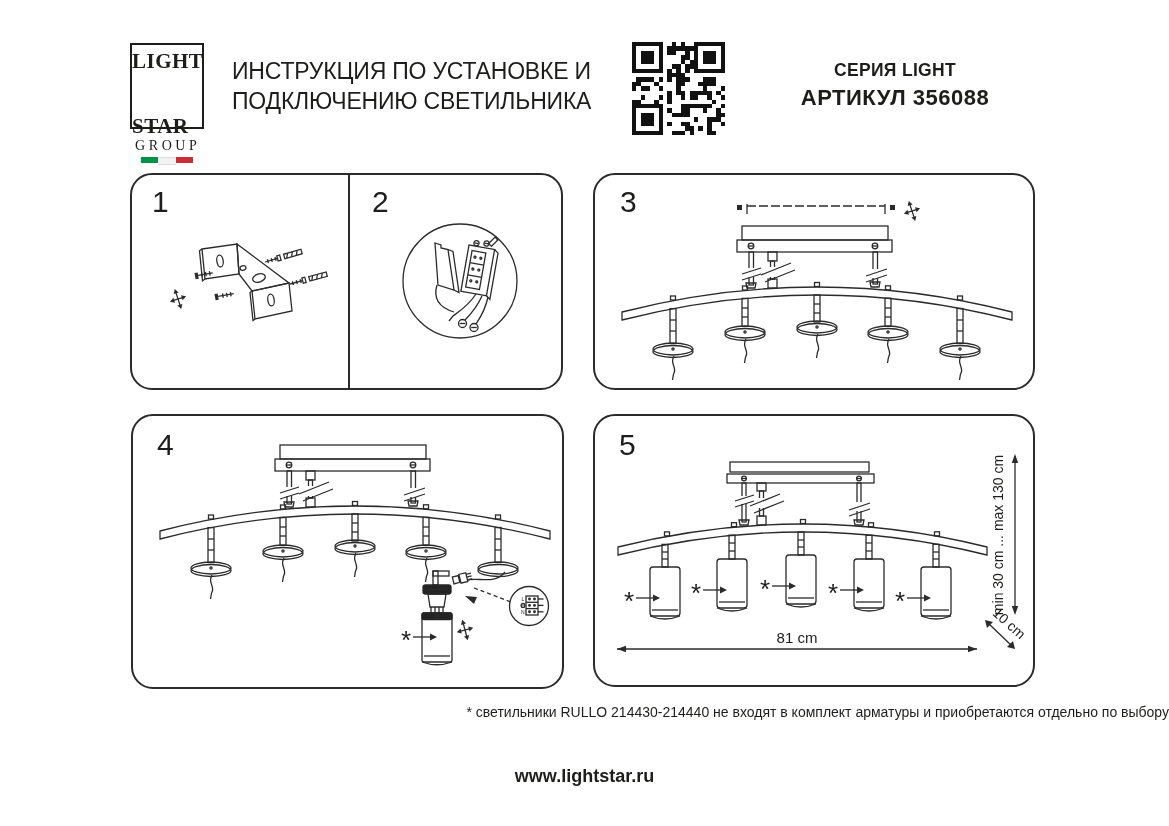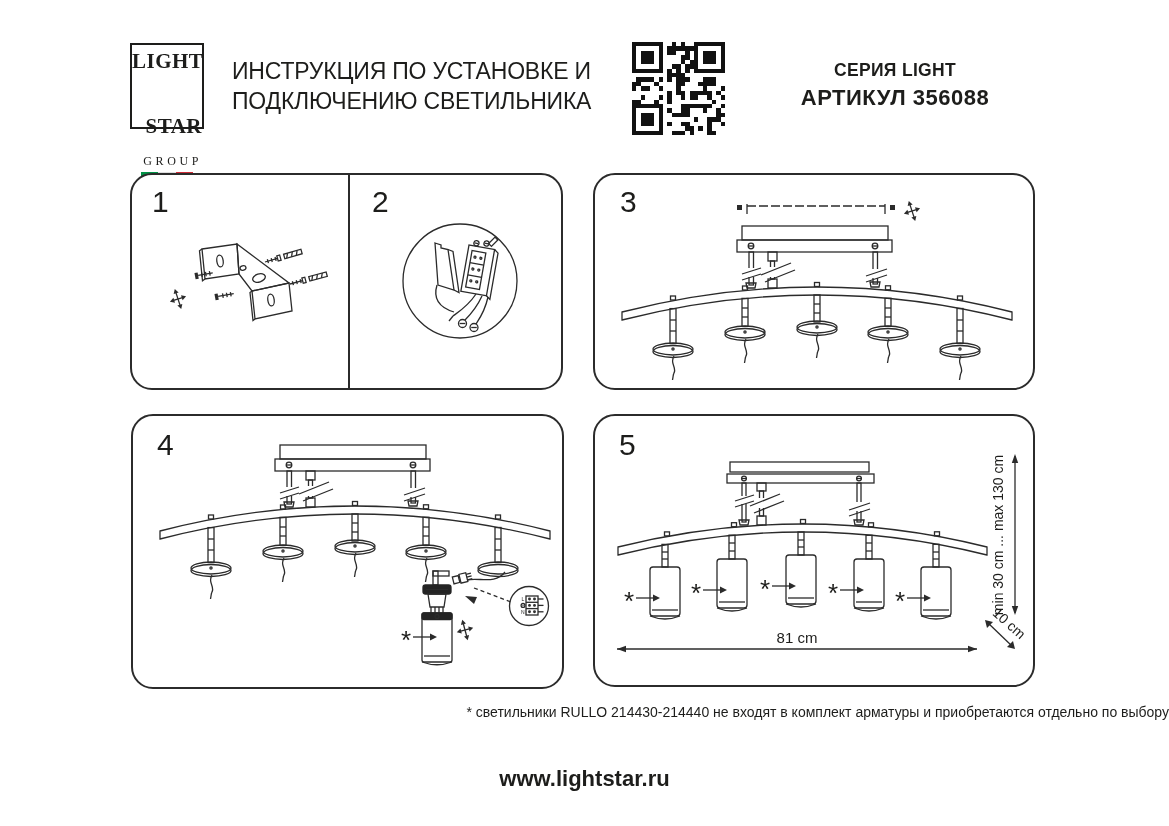--- a/index.html
+++ b/index.html
@@ -1,25 +1,25 @@
 <!DOCTYPE html>
 <html><head>
 <meta charset="utf-8">
 <style>
   html,body{margin:0;padding:0;background:#fff;}
   .page{position:relative;width:1169px;height:826px;background:#ffffff;
         font-family:"Liberation Sans",sans-serif;color:#1d1d1b;overflow:hidden;}
   
   .logo-box{position:absolute;left:130px;top:43px;width:74px;height:86px;
-            border:2px solid #1d1d1b;box-sizing:border-box;text-align:right;}
+            border:2px solid #1d1d1b;box-sizing:border-box;text-align:left;}
   .logo-word{font-family:"Liberation Serif",serif;font-weight:bold;
              font-size:21px;line-height:19px;letter-spacing:.5px;margin-top:46px;}
   .logo-box .w1{margin-top:7px;}
-  .logo-group{font-family:"Liberation Serif",serif;font-size:12px;letter-spacing:3.6px;
-              margin-top:18px;margin-left:3px;}
+  .logo-group{font-family:"Liberation Serif",serif;font-size:14px;letter-spacing:3.6px;
+              margin-top:2px;margin-left:3px;}
   .flag{width:52px;height:6px;margin:3px auto 0 auto;display:flex;}
   .flag div{flex:1;height:100%;}
   .f-green{background:#009246;} .f-white{background:#f2f2f2;border-top:1px solid #ddd;border-bottom:1px solid #ddd;} .f-red{background:#ce2b37;}
   .main-title{position:absolute;left:232px;top:56px;font-size:23px;font-weight:normal;
               line-height:30px;letter-spacing:-.2px;}
   .qr{position:absolute;left:632px;top:42px;width:93px;height:93px;}
   .series-block{position:absolute;left:770px;top:60px;width:250px;text-align:center;}
   .series{font-size:17.5px;font-weight:bold;letter-spacing:.3px;}
   .article{font-size:22px;font-weight:bold;margin-top:4px;letter-spacing:.5px;}
   
@@ -37,21 +37,21 @@
   .art .fill{fill:#2b2b2b;stroke:none;}
   .art .white{fill:#ffffff;stroke:none;}
   .art .dark{fill:#242424;stroke:#242424;}
   .art text{stroke:none;fill:#1d1d1b;font-family:"Liberation Sans",sans-serif;}
   .art .ast{font-size:26px;}
   .art .dim{font-size:15px;}
   .art .dimv{font-size:14px;}
   .art .tiny{font-size:5px;}
   
   .footnote{position:absolute;left:0;top:704px;width:100%;text-align:right;font-size:14px;}
-  .website{position:absolute;left:0;top:766px;width:100%;text-align:center;font-size:22px;font-weight:bold;}
+  .website{position:absolute;left:0;top:766px;width:100%;text-align:center;font-size:18px;font-weight:bold;}
 </style>
 </head>
 <body>
 
 <div class="page">
 
   <div class="logo-box">
     <div class="logo-word w1">LIGHT</div>
     <div class="logo-word">STAR</div>
     <div class="logo-group">GROUP</div>

